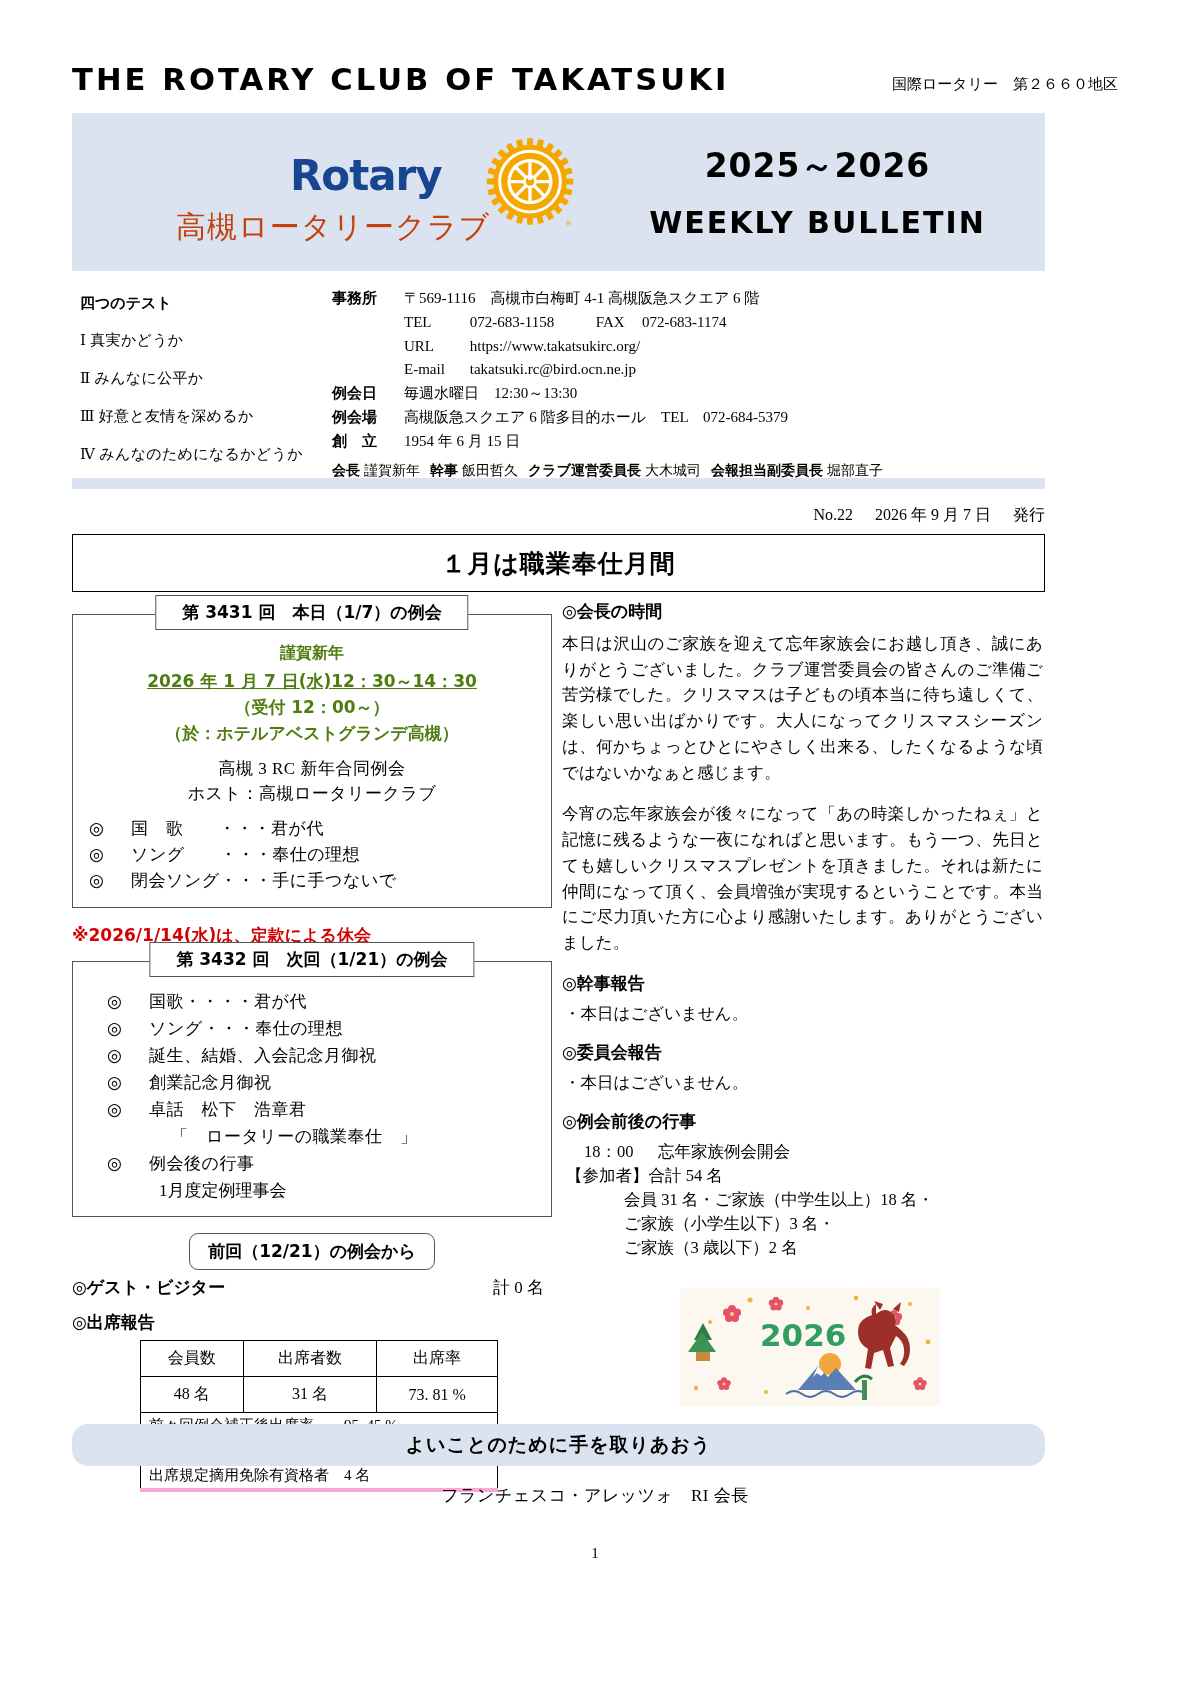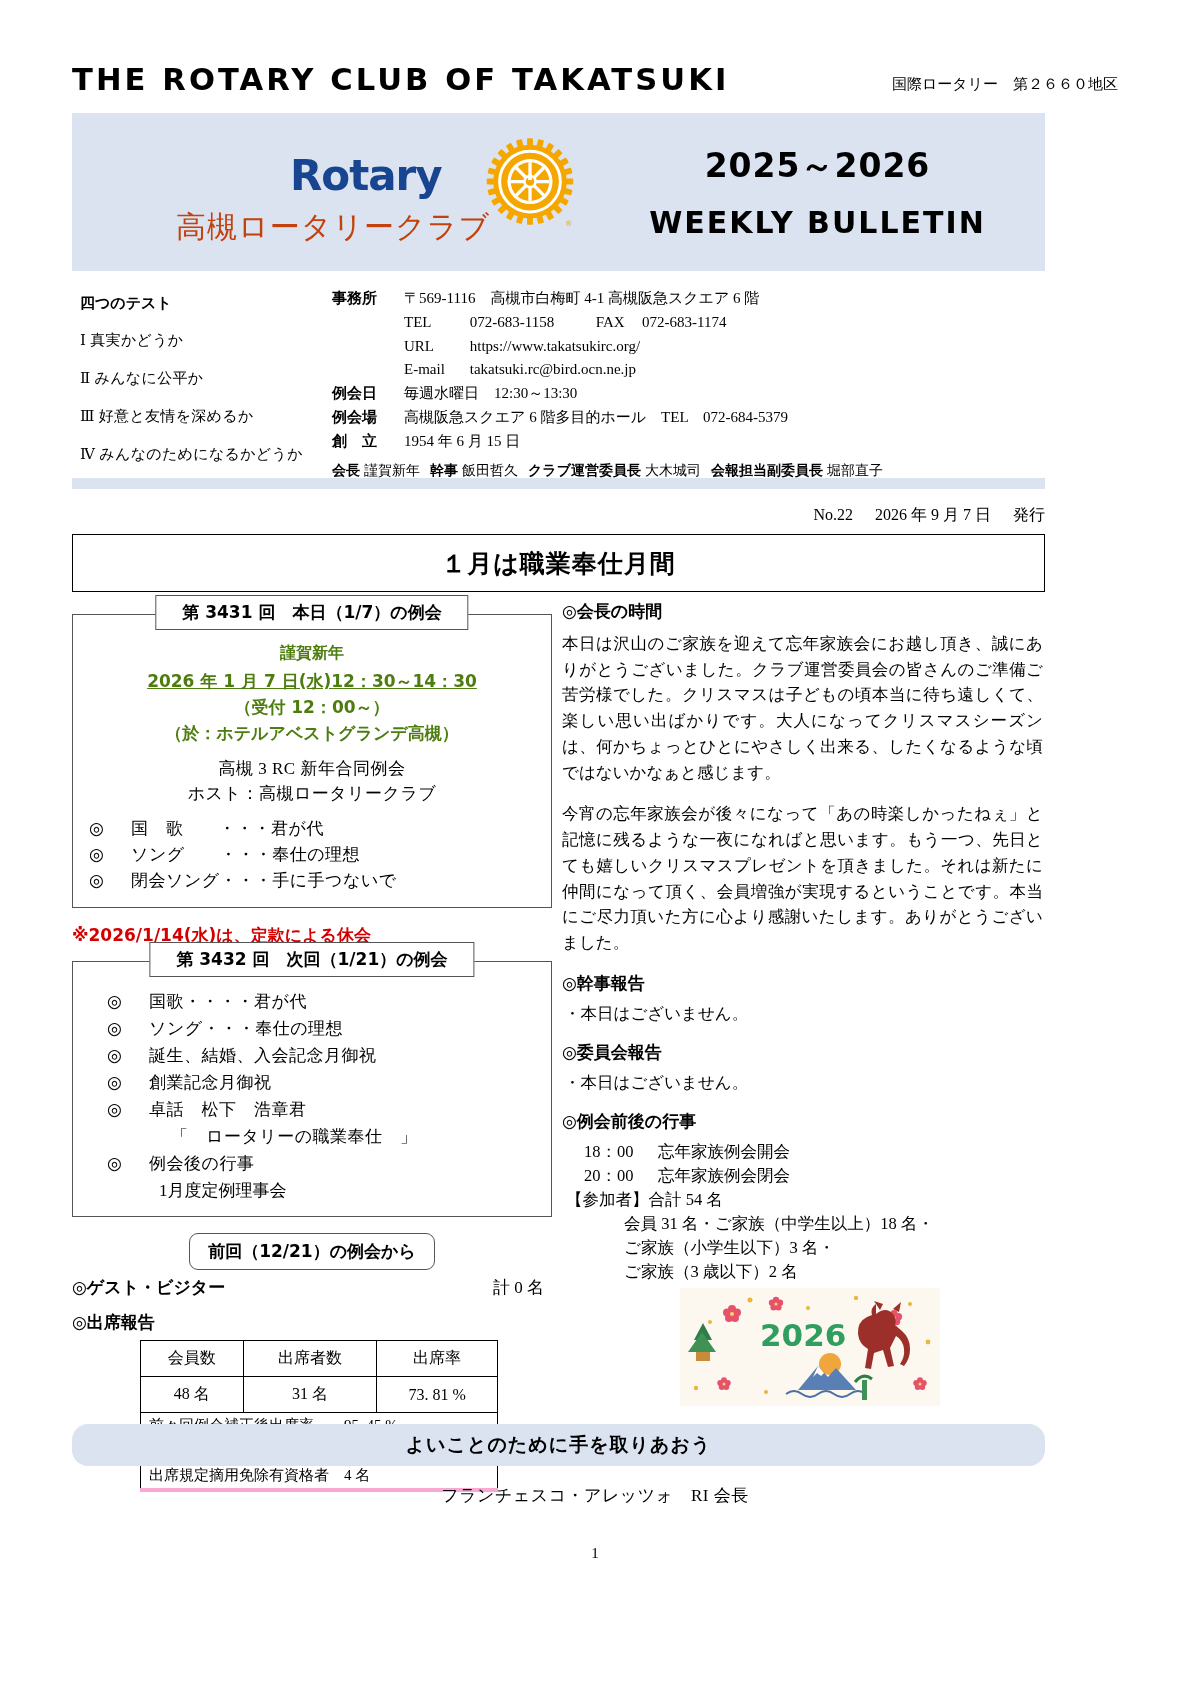--- a/index.html
+++ b/index.html
@@ -749,23 +749,20 @@
 
     <div class="sec-head">◎幹事報告</div>
     <div class="bullet-line">・本日はございません。</div>
 
     <div class="sec-head">◎委員会報告</div>
     <div class="bullet-line">・本日はございません。</div>
 
     <div class="sec-head">◎例会前後の行事</div>
     <div class="event-row">
       <span class="tm">18：00</span><span>忘年家族例会開会</span>
-    </div>
-    <div class="event-row">
-      <span class="tm">20：00</span><span>忘年家族例会閉会</span>
     </div>
     <div class="part-row">
       <span>【参加者】</span><span>合計 54 名</span>
     </div>
     <div class="part-sub">会員 31 名・ご家族（中学生以上）18 名・</div>
     <div class="part-sub">ご家族（小学生以下）3 名・</div>
     <div class="part-sub">ご家族（3 歳以下）2 名</div>
   </div>
 
   <svg class="ny-art" viewBox="0 0 260 118">

